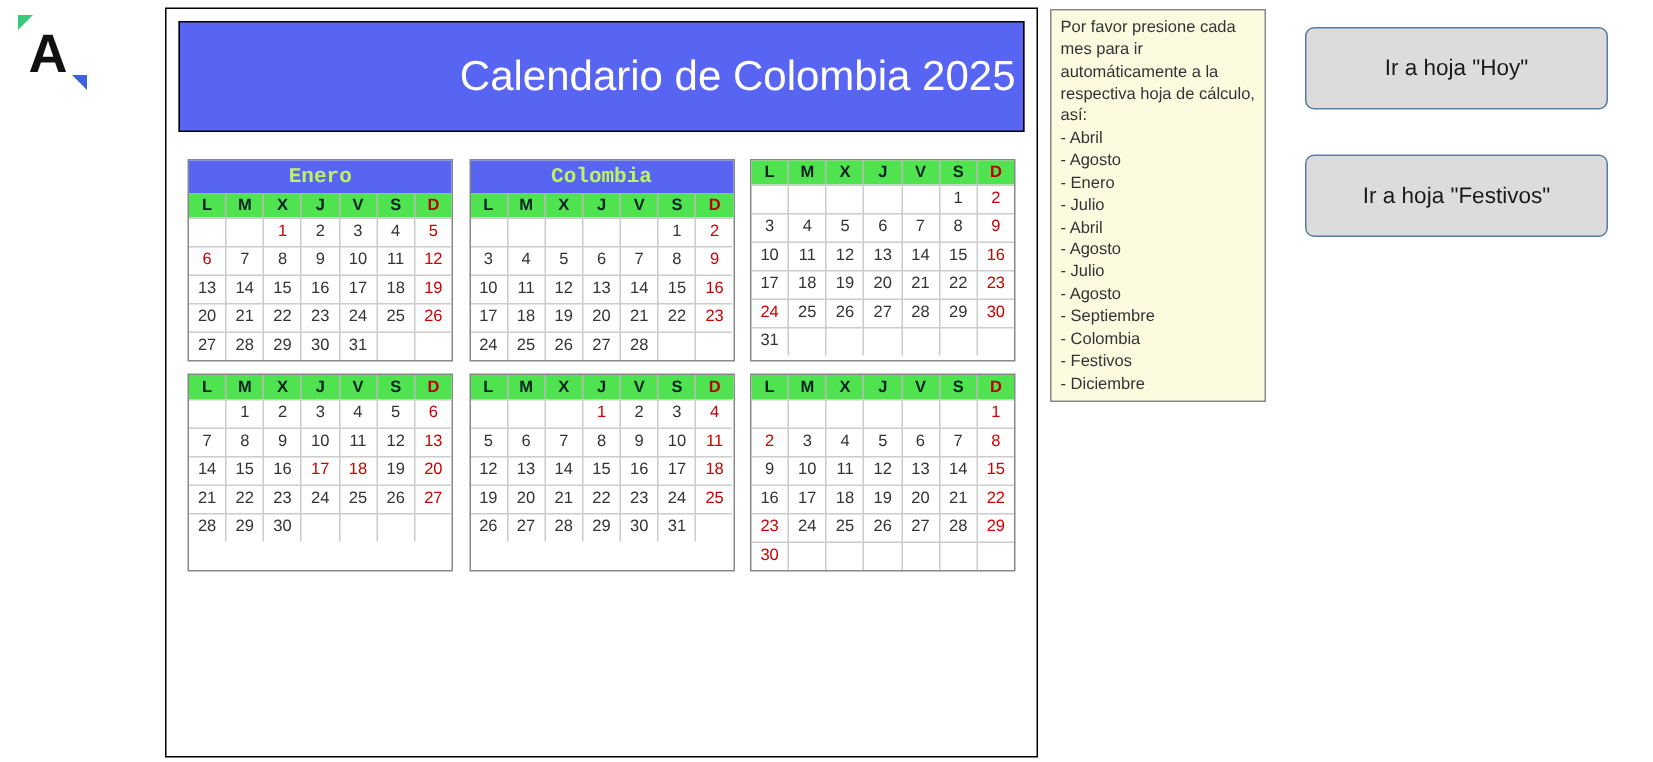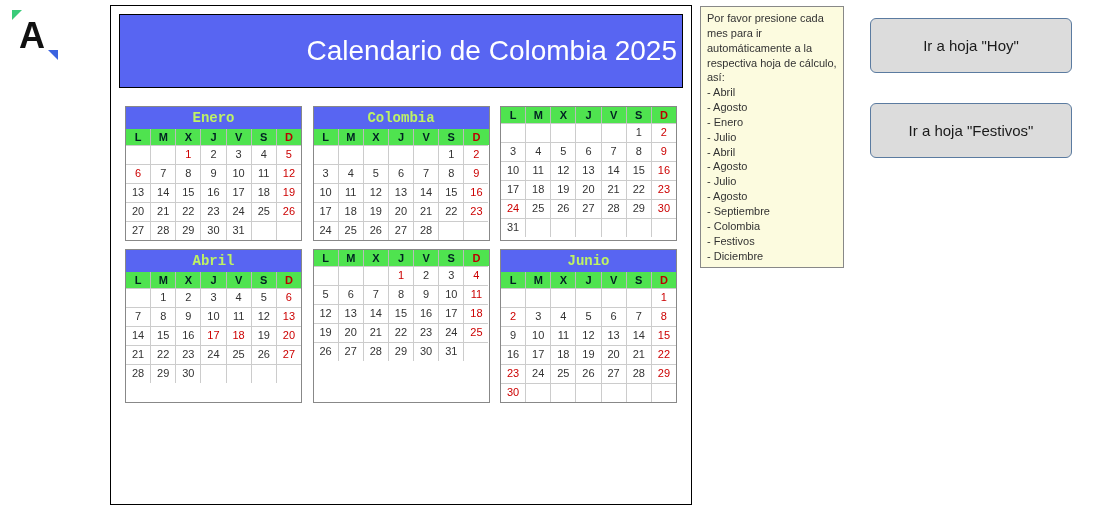--- a/index.html
+++ b/index.html
@@ -306,21 +306,20 @@
           <div class="day">31</div>
           <div class="day"></div>
           <div class="day"></div>
           <div class="day"></div>
           <div class="day"></div>
           <div class="day"></div>
           <div class="day"></div>
         </div>
       </div>
       <div class="month">
-        <div class="month-title">Abril</div>
         <div class="dow-row">
           <div class="dow">L</div>
           <div class="dow">M</div>
           <div class="dow">X</div>
           <div class="dow">J</div>
           <div class="dow">V</div>
           <div class="dow">S</div>
           <div class="dow red">D</div>
         </div>
         <div class="week-row">
@@ -419,21 +418,20 @@
           <div class="day">26</div>
           <div class="day">27</div>
           <div class="day">28</div>
           <div class="day">29</div>
           <div class="day">30</div>
           <div class="day">31</div>
           <div class="day"></div>
         </div>
       </div>
       <div class="month">
-        <div class="month-title">Junio</div>
         <div class="dow-row">
           <div class="dow">L</div>
           <div class="dow">M</div>
           <div class="dow">X</div>
           <div class="dow">J</div>
           <div class="dow">V</div>
           <div class="dow">S</div>
           <div class="dow red">D</div>
         </div>
         <div class="week-row">

